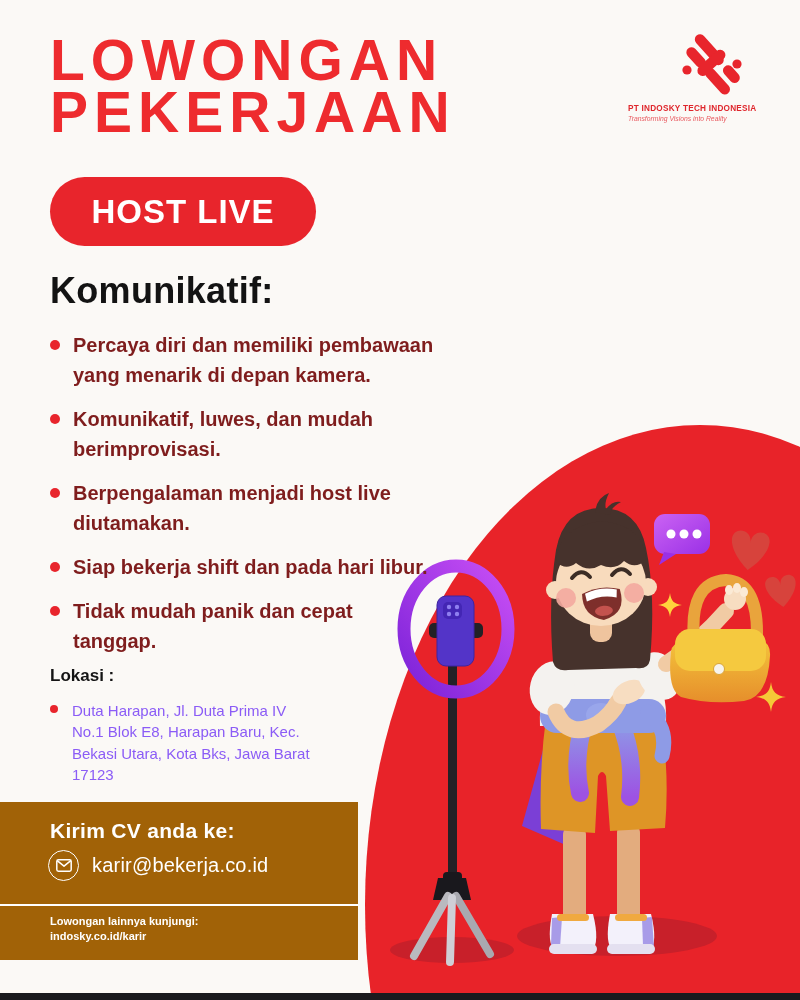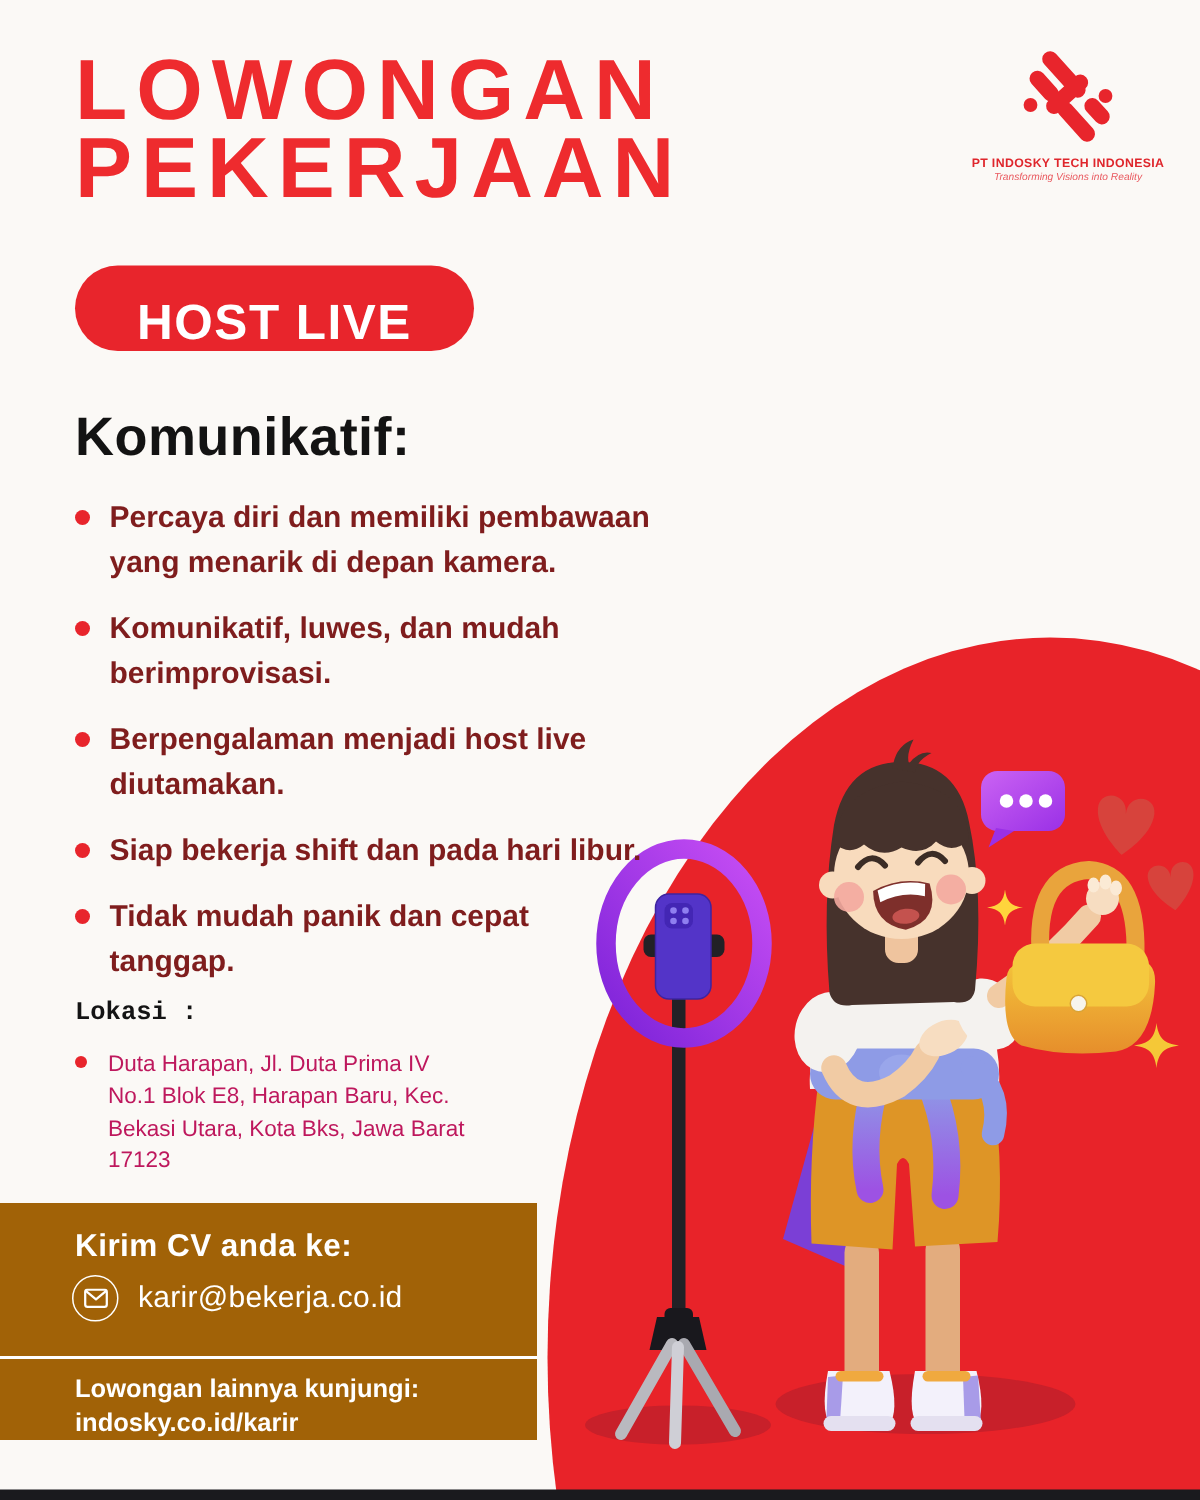--- a/index.html
+++ b/index.html
@@ -6,59 +6,59 @@
   .poster{
     position:relative;width:800px;height:1000px;background:#FBF9F6;overflow:hidden;
     font-family:"Liberation Sans",sans-serif;color:#1a1a1a;
   }
   
   .title{
     position:absolute;left:50px;top:34px;margin:0;
     font-size:57px;font-weight:bold;line-height:0.92;letter-spacing:6px;
     color:#EE2B2E;white-space:pre-line;
   }
-  .logo{position:absolute;left:628px;top:26px;width:168px;text-align:center;}
+  .logo{position:absolute;left:628px;top:26px;width:168px;}
   .logo-glyph{width:80px;height:76px;display:block;margin:0 auto;}
   .logo-name{font-size:8.2px;font-weight:bold;color:#DF262C;letter-spacing:.25px;margin-top:2px;}
   .logo-tagline{font-size:6.8px;font-style:italic;color:#E9595F;margin-top:1.5px;}
   
   .pill{
-    position:absolute;left:50px;top:177px;width:266px;height:57px;background:#E8252C;
-    border-radius:35px;display:flex;align-items:flex-end;justify-content:center;
+    position:absolute;left:50px;top:177px;width:266px;height:69px;background:#E8252C;
+    border-radius:35px;display:flex;align-items:center;justify-content:center;
     color:#fff;font-size:33px;font-weight:bold;letter-spacing:1px;
   }
   
   .quals{position:absolute;left:50px;top:270px;width:478px;}
   .quals h2{margin:0 0 18px 0;font-size:36px;font-weight:bold;color:#131313;letter-spacing:.3px;}
   .quals ul{list-style:none;margin:0;padding:0;}
   .quals li{
     position:relative;padding-left:23px;margin-bottom:14px;
     font-size:20px;font-weight:bold;color:#7f1d1d;line-height:1.5;white-space:pre-line;
   }
   .quals li::before{
     content:"";position:absolute;left:0;top:10px;width:10px;height:10px;border-radius:50%;background:#E8252C;
   }
   
   .location{position:absolute;left:50px;top:666px;width:310px;}
-  .location h3{margin:0 0 14px 0;font-size:17px;font-weight:bold;color:#141414;font-family:Liberation Mono, monospace;}
-  .loc-item{position:relative;padding-left:22px;font-size:15px;color:#be185d;line-height:1.42;white-space:pre-line;}
+  .location h3{margin:0 0 14px 0;font-size:17px;font-weight:bold;color:#141414;}
+  .loc-item{position:relative;padding-left:22px;font-size:15px;color:#8b5cf6;line-height:1.42;white-space:pre-line;}
   .loc-item::before{
     content:"";position:absolute;left:0;top:5px;width:8px;height:8px;border-radius:50%;background:#E8252C;
   }
   
   .cv-band{position:absolute;left:0;top:802px;width:358px;height:158px;background:#a16207;color:#fff;}
   .cv-head{position:absolute;left:50px;top:17px;font-size:21px;font-weight:bold;letter-spacing:.3px;}
   .email-row{position:absolute;left:48px;top:48px;display:flex;align-items:center;gap:13px;}
   .mail-icon{
     width:29px;height:29px;border:1.7px solid #fff;border-radius:50%;
     display:flex;align-items:center;justify-content:center;flex:0 0 auto;
   }
   .email-text{font-size:20px;letter-spacing:.2px;}
   .sep{position:absolute;left:0;top:102px;width:100%;height:2px;background:#fff;}
-  .more{position:absolute;left:50px;top:112px;font-size:17px;font-weight:bold;line-height:1.38;white-space:pre-line;}
+  .more{position:absolute;left:50px;top:112px;font-size:11px;font-weight:bold;line-height:1.38;white-space:pre-line;}
   .bottom-strip{position:absolute;left:0;top:993px;width:800px;height:7px;background:#1A1A1E;}
   
   .art{position:absolute;left:0;top:0;width:800px;height:1000px;}
 </style>
 </head>
 <body>
 
 <div class="poster">
 
   <svg class="art" viewBox="0 0 800 1000" aria-hidden="true">

